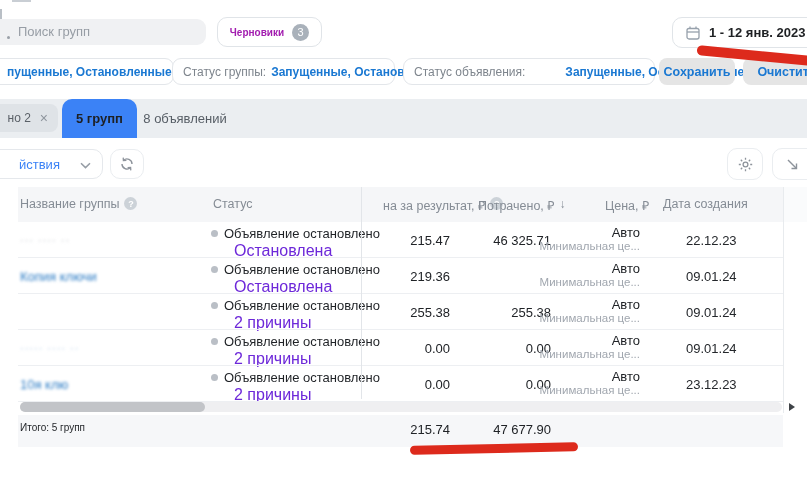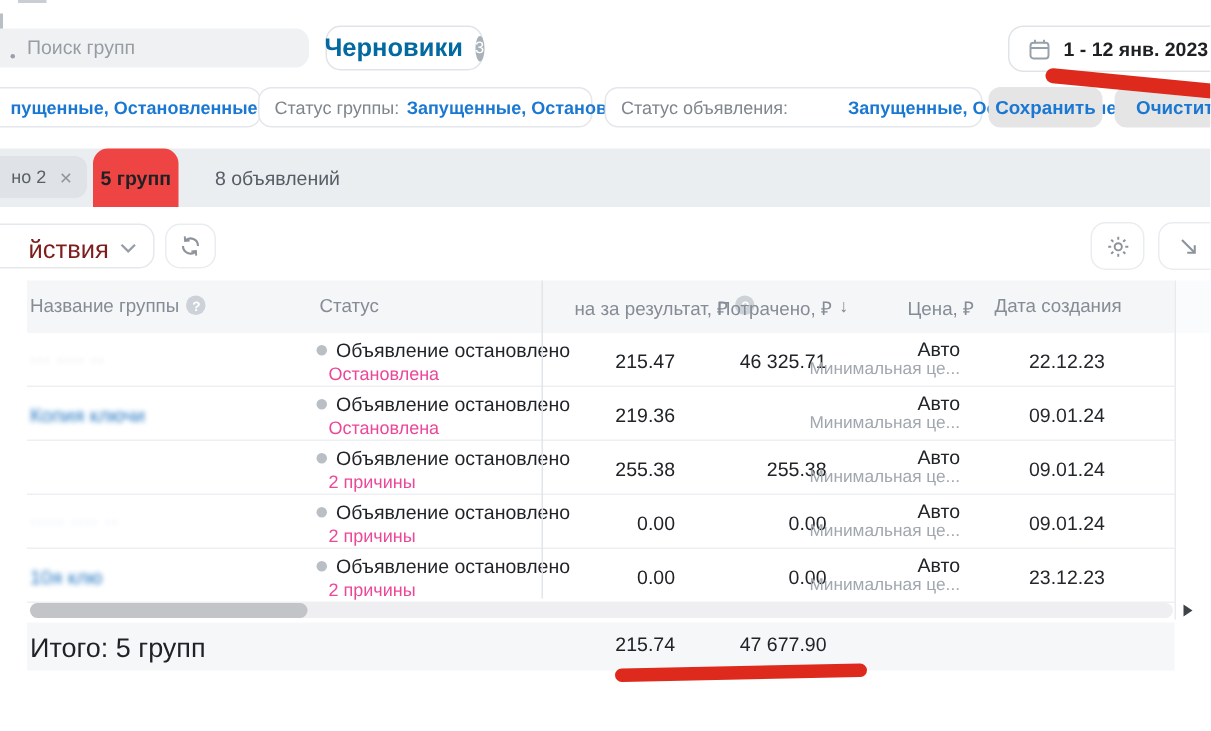--- a/index.html
+++ b/index.html
@@ -9,21 +9,21 @@
   
   .artifact-h { position:absolute; left:12px; top:0; width:19px; height:2px; background:#c9ced4; }
   .artifact-v { position:absolute; left:0; top:9px; width:2px; height:24px; background:#b9bfc6; }
 
   
   .search-input { position:absolute; left:-30px; top:19px; width:236px; height:26px; background:#f0f1f3; border-radius:9px; }
   .search-dot { position:absolute; left:37px; top:17px; width:3px; height:3px; border-radius:50%; background:#9aa0a8; }
   .search-ph { position:absolute; left:48px; top:5px; color:#979da5; font-size:13px; }
 
   .drafts-btn { position:absolute; left:217px; top:17px; width:105px; height:30px; background:#fff; border:1px solid #e0e4e8; border-radius:10px; display:flex; align-items:center; justify-content:center; gap:8px; }
-  .drafts-label { font-weight:600; font-size:17px; color:#0369a1; }
+  .drafts-label { font-weight:600; font-size:10px; color:#a21caf; }
   .drafts-badge { width:17px; height:17px; border-radius:50%; background:#a9b1ba; color:#fff; font-size:11px; display:flex; align-items:center; justify-content:center; }
 
   .date-btn { position:absolute; left:672px; top:17px; width:146px; height:31px; background:#fff; border:1px solid #e0e4e8; border-radius:10px; display:flex; align-items:center; padding-left:12px; gap:8px; }
   .date-label { font-weight:600; font-size:13px; color:#1e2023; white-space:nowrap; }
 
   .marker { background:#dd2a1c; position:absolute; z-index:30; }
   .marker-date { left:697px; top:45px; width:128px; height:10px; border-radius:6px; transform:rotate(5.5deg); transform-origin:left center; }
   .marker-total { left:410px; top:444px; width:168px; height:9px; border-radius:5px; transform:rotate(-1.2deg); }
 
   
@@ -36,26 +36,26 @@
   .chip3 { left:403px; width:252px;gap:40px; }
 
   .pill-btn { position:absolute; top:58px; height:27px; background:#e5e5e5; border-radius:8px; color:#1a78d2; font-size:12.5px; font-weight:600; display:flex; align-items:center; justify-content:center; }
   .save-btn { left:659px; width:76px; }
   .clear-btn { left:743px; width:88px; }
 
   
   .tab-strip { position:absolute; left:0; top:99px; width:807px; height:39px; background:#ebeef1; }
   .sel-chip { position:absolute; left:-36px; top:104px; width:94px; height:28px; background:#dfe3e7; border-radius:8px; display:flex; align-items:center; justify-content:flex-end; padding-right:10px; gap:6px; font-size:12px; color:#5a6067; }
   .tab { position:absolute; top:99px; height:39px; display:flex; align-items:center; justify-content:center; font-size:13px; }
-  .tab-active { left:62px; width:57px; background:#ef4444; border-radius:10px 10px 0 0; font-weight:700; color:#1e2023; }
+  .tab-active { left:62px; width:75px; background:#3b82f6; border-radius:10px 10px 0 0; font-weight:700; color:#1e2023; }
   .tab-ads { left:135px; width:100px; color:#565d65; }
 
   
   .actions-dd { position:absolute; left:-20px; top:149px; width:123px; height:30px; border:1px solid #e5e8ec; border-radius:10px; background:#fff; }
-  .dd-label { position:absolute; left:38px; top:7px; font-size:17px; color:#7f1d1d; }
+  .dd-label { position:absolute; left:38px; top:7px; font-size:13px; color:#3b82f6; }
   .dd-chev { position:absolute; right:11px; top:12px; }
   .icon-btn { position:absolute; border:1px solid #eaedf0; border-radius:10px; background:#fff; display:flex; align-items:center; justify-content:center; }
   .refresh-btn { left:110px; top:149px; width:34px; height:30px; }
   .settings-btn { left:727px; top:148px; width:36px; height:32px; }
   .export-btn { left:772px; top:148px; width:58px; height:32px; justify-content:flex-start; padding-left:13px; }
 
   
   .thead-bg { position:absolute; left:18px; top:187px; width:765px; height:35px; background:#f5f6f8; }
   .thead-sliver { position:absolute; left:784px; top:187px; width:23px; height:35px; background:#fafbfc; }
   .th { position:absolute; top:197px; font-size:12.5px; color:#858c95; white-space:nowrap; display:flex; align-items:flex-start; gap:5px; }
@@ -64,40 +64,40 @@
 
   .t-row { position:absolute; left:0; width:807px; height:36px; }
   .row-border { position:absolute; left:18px; right:24px; bottom:0; height:1px; background:#edeff2; }
   .c-name { position:absolute; left:20px; top:0; height:36px; display:flex; align-items:center; white-space:nowrap; }
   .nm-blue { color:#2b7bc4; filter:blur(1.6px); font-size:13px; }
   .nm-gray { color:#b6bcc3; filter:blur(1.6px); font-size:11px; letter-spacing:1px; }
   .nm-lblue { color:#a9c6e4; filter:blur(1.6px); font-size:11px; letter-spacing:1px; }
   .c-status { position:absolute; left:211px; top:4px; }
   .st-line1 { display:flex; align-items:center; gap:6px; font-size:13px; color:#1f2226; }
   .st-dot { width:7px; height:7px; border-radius:50%; background:#babfc6; }
-  .st-line2 { margin-left:8px; margin-top:1px; font-size:12px; color:#ec4899; }
+  .st-line2 { margin-left:23px; margin-top:1px; font-size:16px; color:#6d28d9; }
   .c-num { position:absolute; top:0; height:36px; display:flex; align-items:center; font-size:13px; color:#202327; white-space:nowrap; }
   .c-cpr { right:357px; }
   .c-spent { right:256px; }
   .c-price { position:absolute; right:167px; top:3px; display:flex; flex-direction:column; align-items:flex-end; }
   .pr-main { font-size:13px; color:#202327; }
   .pr-sub { font-size:11.5px; color:#a1a7af; white-space:nowrap; }
   .c-created { left:686px; position:absolute; top:0; height:36px; display:flex; align-items:center; font-size:13px; color:#24272b; }
 
   .sticky-divider { position:absolute; left:361px; top:187px; width:1px; height:212px; background:#e2e5e9; }
   .right-divider { position:absolute; left:783px; top:187px; width:1px; height:226px; background:#e8ebee; }
 
   
   .hscroll-track { position:absolute; left:20px; top:402px; width:762px; height:10px; border-radius:5px; background:#efeff1; }
   .hscroll-thumb { position:absolute; left:0; top:0; width:185px; height:10px; border-radius:5px; background:#c2c4c8; }
   .hscroll-arrow { position:absolute; left:789px; top:403px; width:0; height:0; border-top:4px solid transparent; border-bottom:4px solid transparent; border-left:6px solid #3f4347; }
 
   
   .totals-row { position:absolute; left:18px; top:415px; width:765px; height:32px; background:#f6f7f9; }
-  .totals-label { position:absolute; left:20px; top:422px; font-size:18px; color:#1f2226; }
+  .totals-label { position:absolute; left:20px; top:422px; font-size:10px; color:#1f2226; }
   .totals-cpr { position:absolute; right:357px; top:422px; font-size:13px; color:#202327; }
   .totals-spent { position:absolute; right:256px; top:422px; font-size:13px; color:#202327; }
 
   svg { display:block; }
 </style>
 </head>
 <body>
 
 <div class="screen">
 

